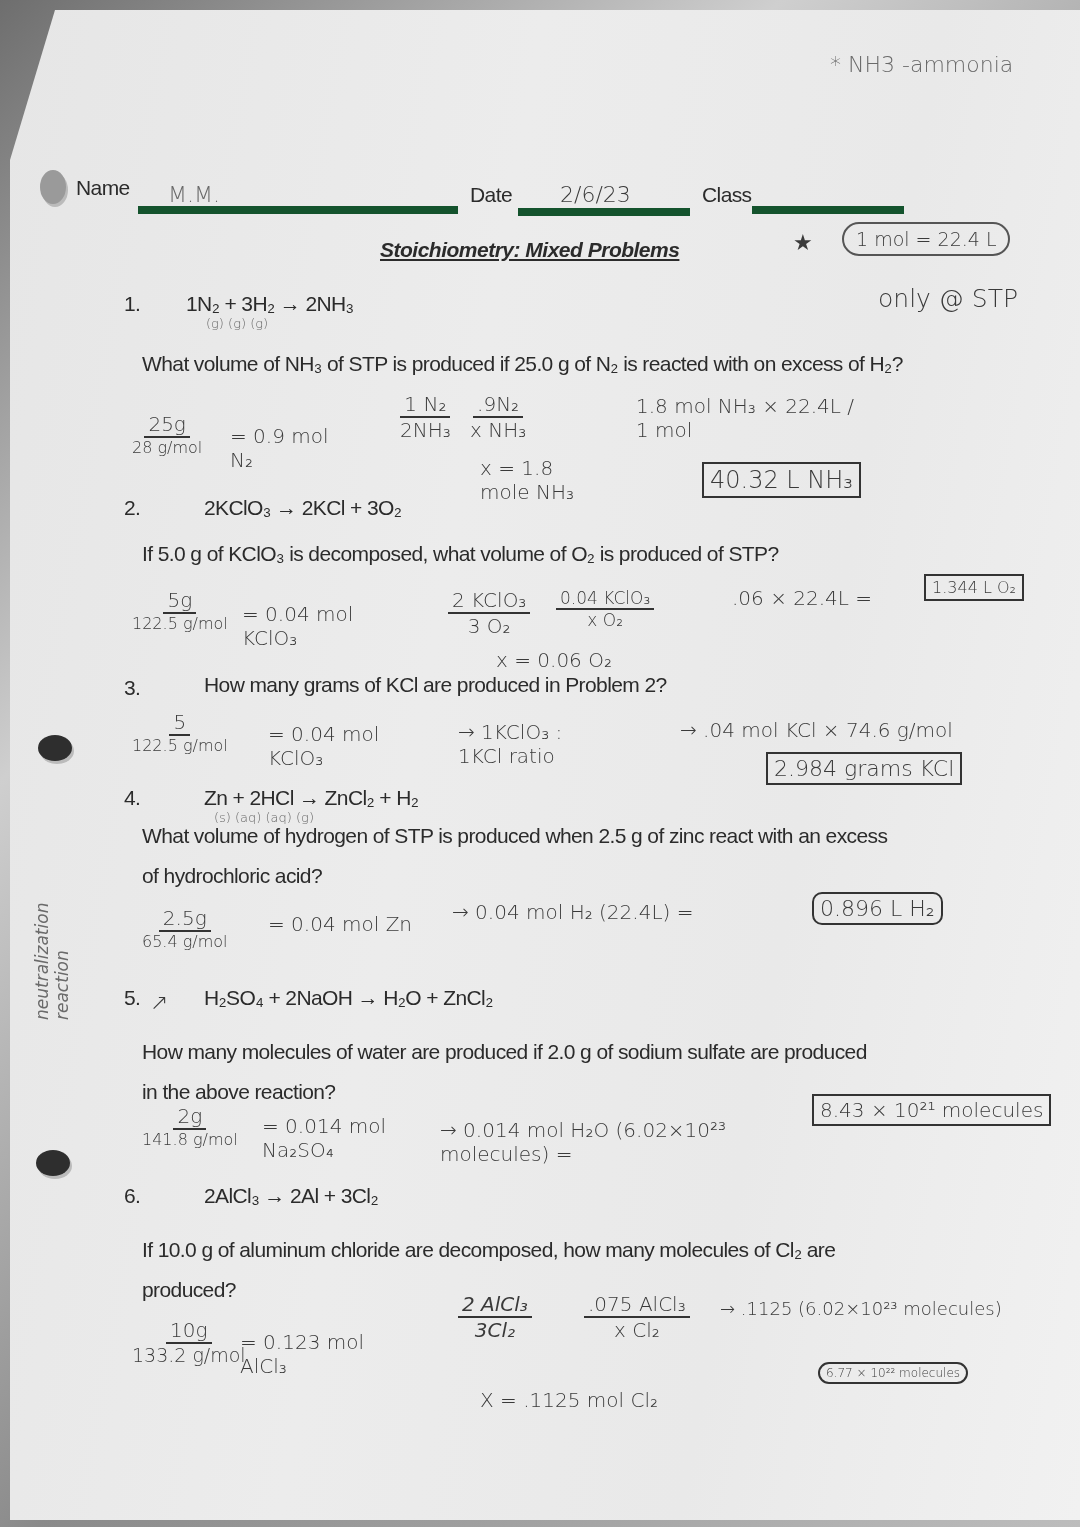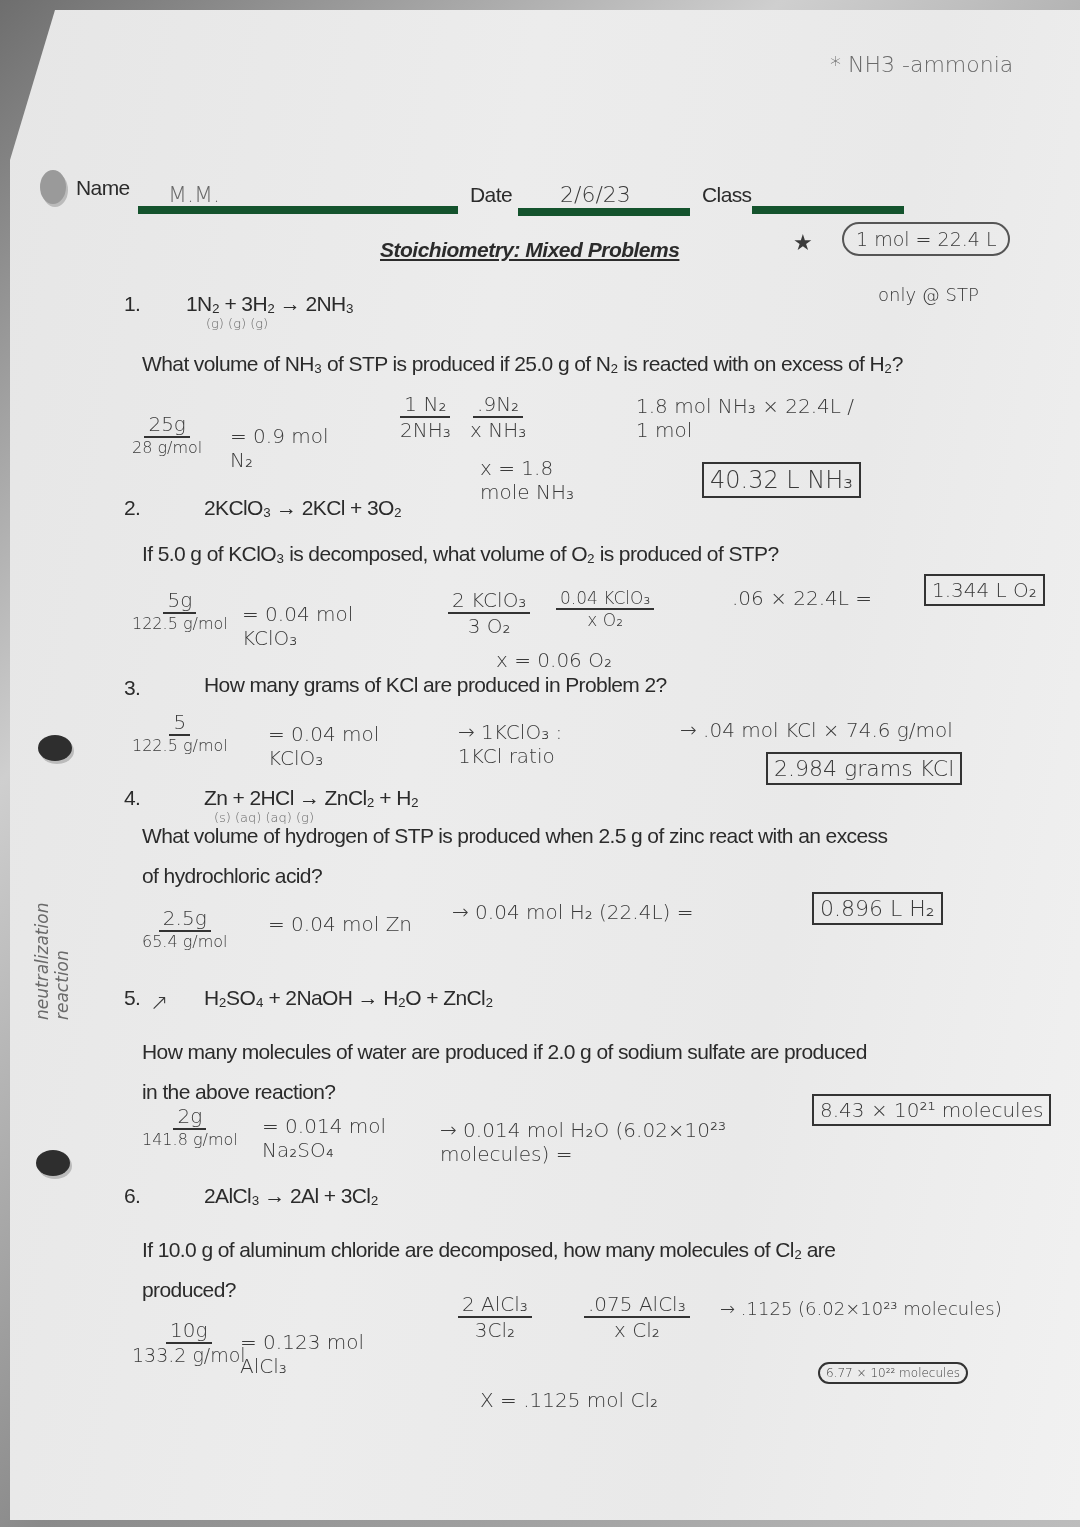--- a/index.html
+++ b/index.html
@@ -47,21 +47,21 @@
 </div>
 <div class="abs print" style="left:702px;top:183px;">Class</div>
 <div class="abs line" style="left:752px;top:182px;width:152px;height:24px;">
   <span></span>
 </div>
 
 <div class="abs title" style="left:380px;top:238px;">Stoichiometry: Mixed Problems</div>
 
 <div class="abs hand" style="left:793px;top:230px;font-size:22px;">★</div>
 <div class="abs cloud hand" style="left:842px;top:222px;font-size:19px;">1 mol = 22.4 L</div>
-<div class="abs hand" style="left:878px;top:284px;font-size:18px;">only @ STP</div>
+<div class="abs hand" style="left:878px;top:284px;font-size:25px;">only @ STP</div>
 
 <div class="abs hand hand-light rot" style="left:32px;top:1020px;font-size:17px;width:150px;font-style:italic;">neutralization reaction</div>
 
 <div>
   <div class="abs print" style="left:124px;top:292px;">1.</div>
   <div class="abs print" style="left:186px;top:292px;">1N₂ + 3H₂ → 2NH₃</div>
   <div class="abs hand hand-light" style="left:206px;top:316px;font-size:13px;">(g)   (g)   (g)</div>
   <div class="abs print" style="left:142px;top:345px;width:780px;line-height:38px;">What volume of NH₃ of STP is produced if 25.0 g of N₂ is reacted with on excess of H₂?</div>
   <div class="abs hand frac" style="left:132px;top:412px;">
     <span class="num">25g</span>
@@ -93,21 +93,21 @@
   <div class="abs hand frac" style="left:448px;top:588px;">
     <span class="num">2 KClO₃</span>
     <span>3 O₂</span>
   </div>
   <div class="abs hand frac" style="left:556px;top:588px;font-size:17px;">
     <span class="num">0.04 KClO₃</span>
     <span>x O₂</span>
   </div>
   <div class="abs hand" style="left:496px;top:648px;">x = 0.06 O₂</div>
   <div class="abs hand" style="left:732px;top:586px;">.06 × 22.4L =</div>
-  <div class="abs hand box" style="left:924px;top:574px;font-size:20px;">1.344 L O₂</div>
+  <div class="abs hand box" style="left:924px;top:574px;font-size:16px;">1.344 L O₂</div>
 </div>
 
 <div>
   <div class="abs print" style="left:124px;top:676px;">3.</div>
   <div class="abs print" style="left:204px;top:673px;">How many grams of KCl are produced in Problem 2?</div>
   <div class="abs hand frac" style="left:132px;top:710px;">
     <span class="num">5</span>
     <span style="font-size:16px;">122.5 g/mol</span>
   </div>
   <div class="abs hand" style="left:268px;top:722px;width:120px;">= 0.04 mol KClO₃</div>
@@ -120,21 +120,21 @@
   <div class="abs print" style="left:124px;top:786px;">4.</div>
   <div class="abs print" style="left:204px;top:786px;">Zn + 2HCl → ZnCl₂ + H₂</div>
   <div class="abs hand hand-light" style="left:214px;top:810px;font-size:13px;">(s)   (aq)   (aq)   (g)</div>
   <div class="abs print" style="left:142px;top:816px;width:760px;line-height:40px;">What volume of hydrogen of STP is produced when 2.5 g of zinc react with an excess of hydrochloric acid?</div>
   <div class="abs hand frac" style="left:142px;top:906px;">
     <span class="num">2.5g</span>
     <span style="font-size:16px;">65.4 g/mol</span>
   </div>
   <div class="abs hand" style="left:268px;top:912px;width:160px;">= 0.04 mol Zn</div>
   <div class="abs hand" style="left:452px;top:900px;width:360px;">→ 0.04 mol H₂ (22.4L) =</div>
-  <div class="abs hand box" style="left:812px;top:892px;font-size:22px;">0.896 L H₂</div>
+  <div class="abs hand box" style="left:812px;top:892px;font-size:22px;border-radius:10px;">0.896 L H₂</div>
 </div>
 
 <div>
   <div class="abs print" style="left:124px;top:986px;">5.</div>
   <div class="abs hand" style="left:150px;top:990px;font-size:22px;">↗</div>
   <div class="abs print" style="left:204px;top:986px;">H₂SO₄ + 2NaOH → H₂O + ZnCl₂</div>
   <div class="abs print" style="left:142px;top:1032px;width:740px;line-height:40px;">How many molecules of water are produced if 2.0 g of sodium sulfate are produced in the above reaction?</div>
   <div class="abs hand frac" style="left:142px;top:1104px;">
     <span class="num">2g</span>
     <span style="font-size:16px;">141.8 g/mol</span>
@@ -146,21 +146,21 @@
 
 <div>
   <div class="abs print" style="left:124px;top:1184px;">6.</div>
   <div class="abs print" style="left:204px;top:1184px;">2AlCl₃ → 2Al + 3Cl₂</div>
   <div class="abs print" style="left:142px;top:1230px;width:760px;line-height:40px;">If 10.0 g of aluminum chloride are decomposed, how many molecules of Cl₂ are produced?</div>
   <div class="abs hand frac" style="left:132px;top:1318px;">
     <span class="num">10g</span>
     <span style="font-size:19px;">133.2 g/mol</span>
   </div>
   <div class="abs hand" style="left:240px;top:1330px;width:150px;">= 0.123 mol AlCl₃</div>
-  <div class="abs hand frac" style="left:458px;top:1292px;">
+  <div class="abs hand frac" style="left:458px;top:1292px;font-style:italic;">
     <span class="num">2 AlCl₃</span>
     <span>3Cl₂</span>
   </div>
   <div class="abs hand frac" style="left:584px;top:1292px;">
     <span class="num">.075 AlCl₃</span>
     <span>x Cl₂</span>
   </div>
   <div class="abs hand" style="left:480px;top:1388px;width:200px;">X = .1125 mol Cl₂</div>
   <div class="abs hand" style="left:720px;top:1298px;font-size:18px;">→ .1125 (6.02×10²³ molecules)</div>
   <div class="abs hand box" style="left:818px;top:1362px;font-size:12px;border-radius:12px;">6.77 × 10²² molecules</div>

